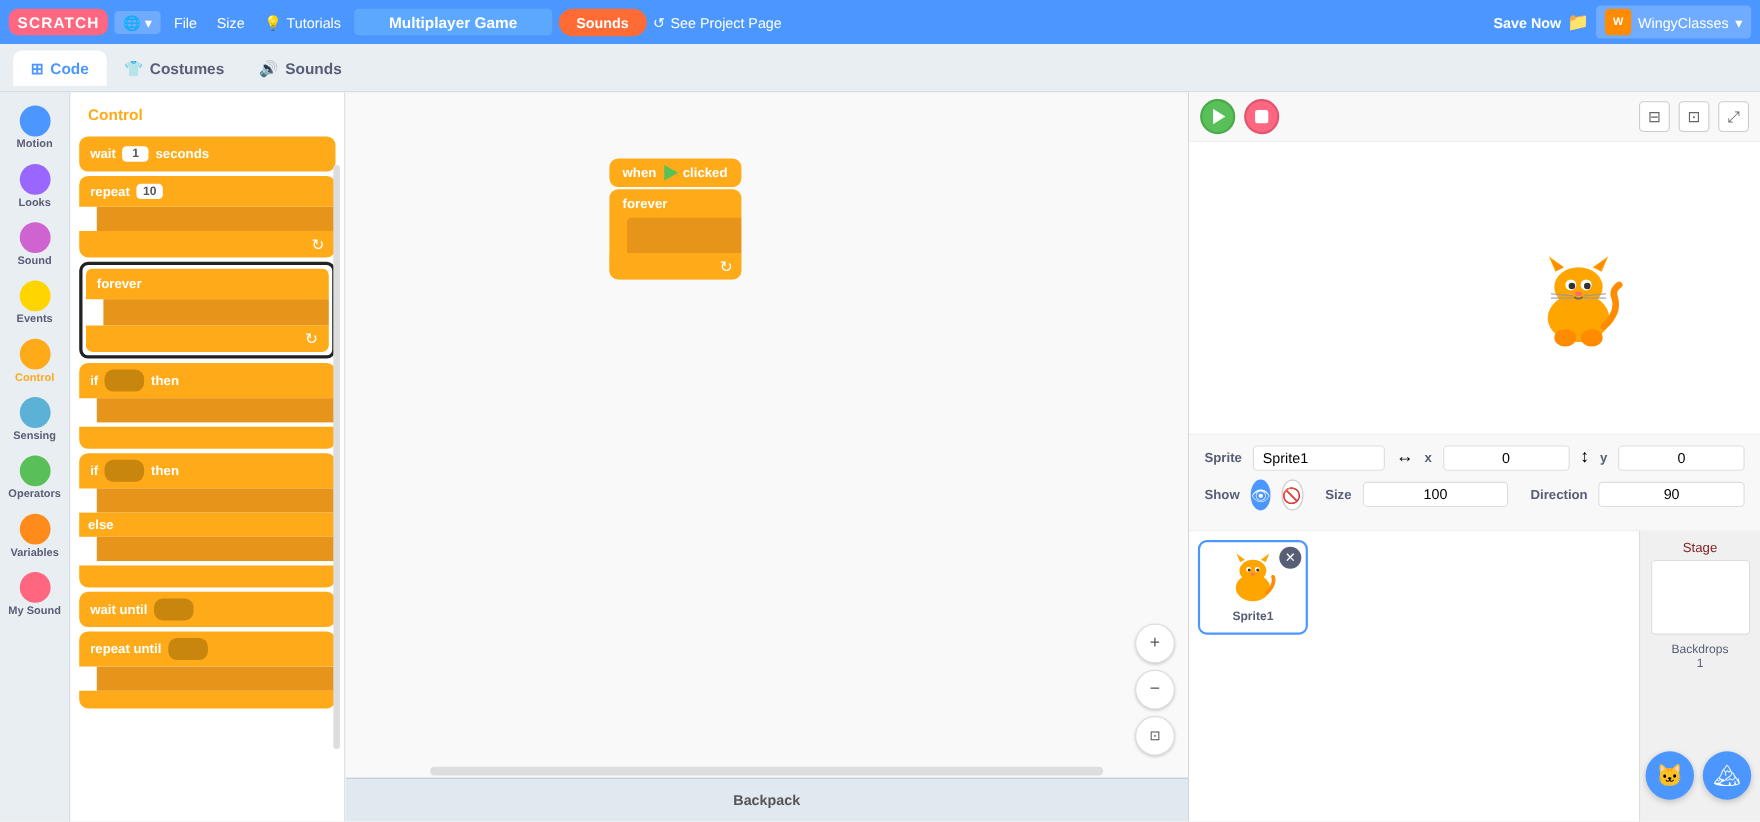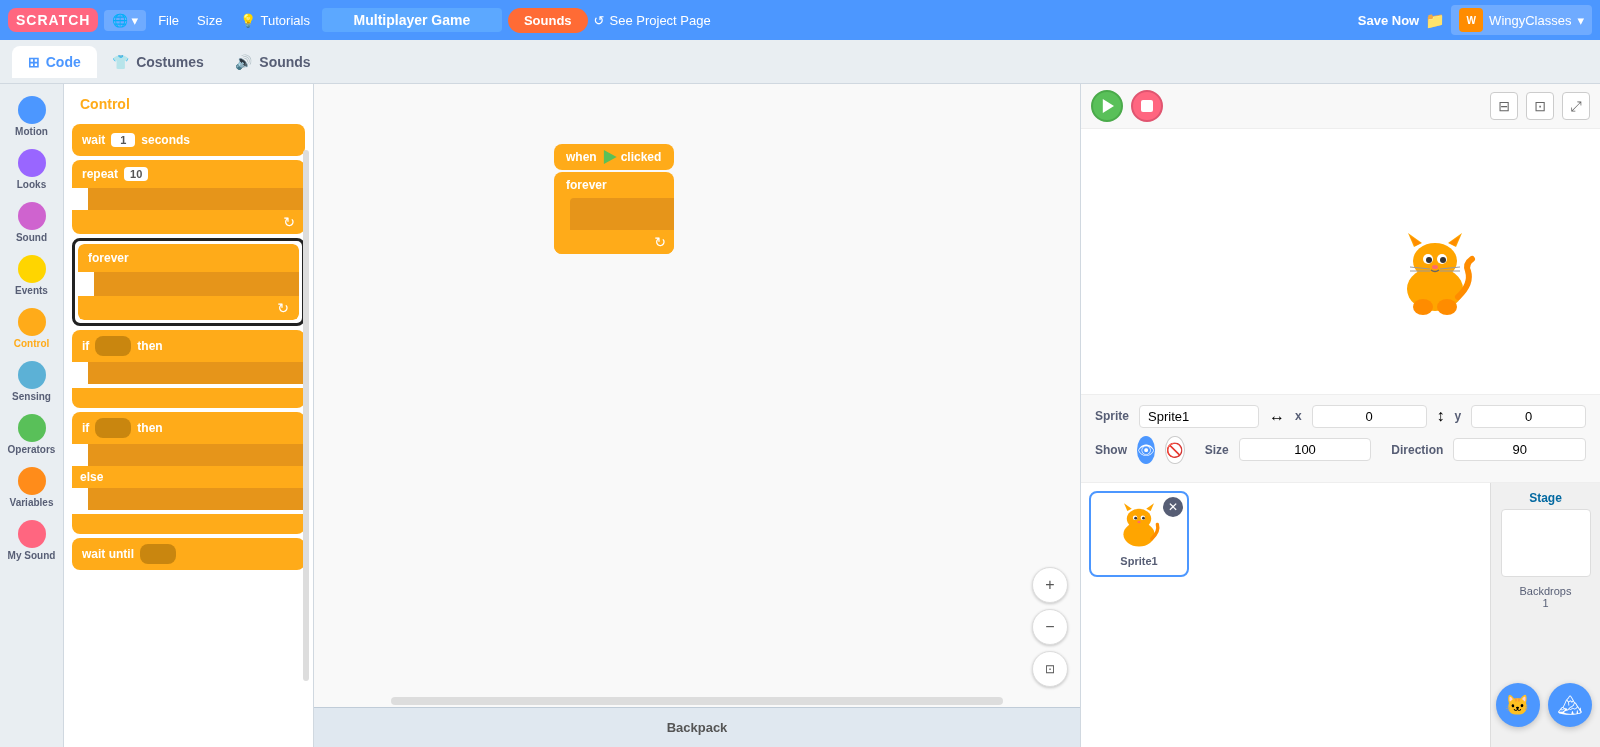--- a/index.html
+++ b/index.html
@@ -266,21 +266,21 @@
       font-size: 12px; cursor: pointer;
     }
 
     
     .stage-side {
       width: 110px; background: #f0f0f0; border-left: 1px solid #ddd;
       display: flex; flex-direction: column; align-items: center;
       padding: 8px;
     }
     .stage-side-label {
-      font-size: 12px; color: #0369a1; font-weight: 700; margin-bottom: 4px;
+      font-size: 12px; color: #7f1d1d; font-weight: 400; margin-bottom: 4px;
     }
     .stage-thumb {
       width: 90px; height: 68px; background: white; border: 1px solid #ddd;
       border-radius: 4px; margin-bottom: 8px;
     }
     .stage-backdrop-label {
       font-size: 11px; color: #575E75;
     }
     .bottom-btns {
       position: absolute; bottom: 20px; right: 8px;
@@ -437,20 +437,28 @@
       <div style="background:#FFAB19; padding:4px 8px; font-size:12px; color:white; font-weight:600;">else</div>
       <div style="background:#E6951A; height:22px; margin-left:16px;"></div>
       <div class="block" style="background:#FFAB19; border-radius:0 0 8px 8px; min-height:20px; padding:4px 8px;"></div>
     </div>
 
     <div class="block block-orange" style="border-radius:8px;">
       <span>wait until</span>
       <span class="block-hex"></span>
     </div>
 
+    <div style="margin:4px 0;">
+      <div class="block-header" style="border-radius:8px 8px 0 0; background:#FFAB19;">
+        <span>repeat until</span>
+        <span class="block-hex"></span>
+      </div>
+      <div style="background:#E6951A; height:22px; margin-left:16px;"></div>
+      <div style="background:#FFAB19; border-radius:0 0 8px 8px; height:16px;"></div>
+    </div>
 
     <div class="blocks-scrollbar"></div>
   </div>
 
   <div class="canvas-area">
 
     <div class="canvas-block" style="left: 240px; top: 60px; border-radius: 19px;">
       <div class="when-clicked-block">
         <span>when</span>
         <div style="width:16px;height:14px;background:#59C059;clip-path:polygon(20% 0%,100% 50%,20% 100%);display:inline-block;"></div>

